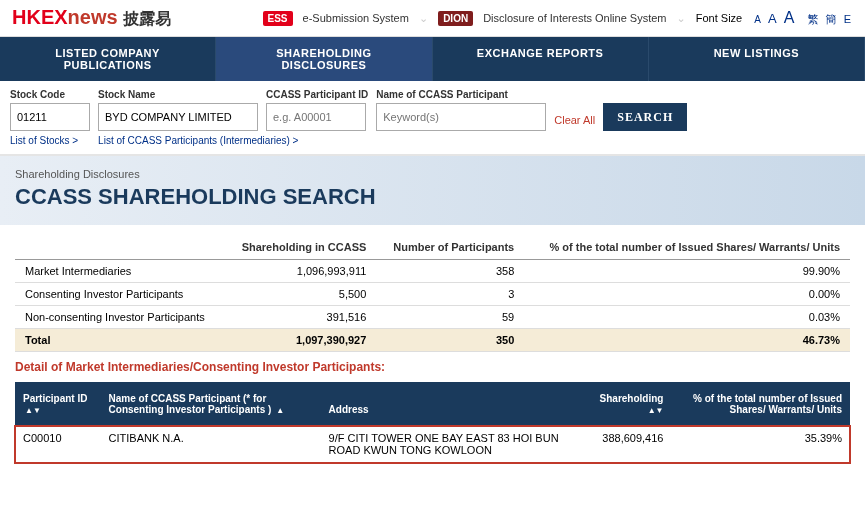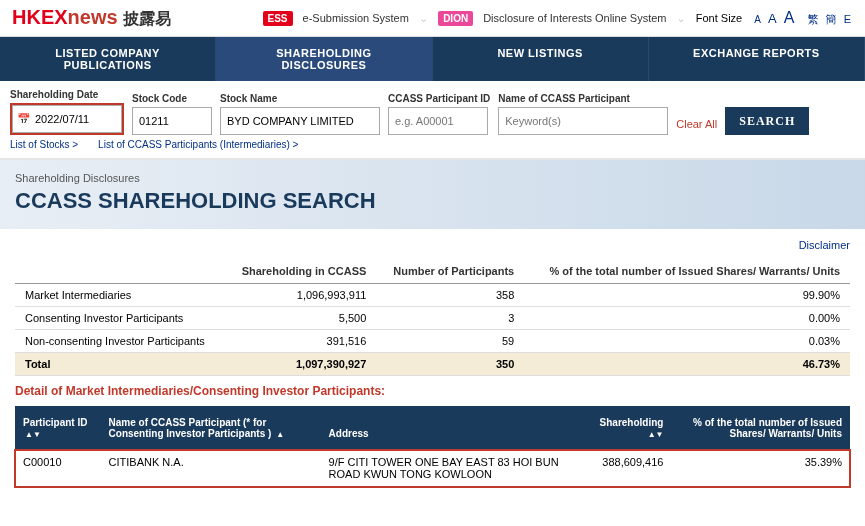--- a/index.html
+++ b/index.html
@@ -7,21 +7,21 @@
 
     
     .top-bar {
       display: flex; align-items: center; justify-content: space-between;
       padding: 6px 12px; background: #fff; border-bottom: 1px solid #ddd;
     }
     .logo { font-size: 20px; font-weight: bold; color: #003087; }
     .logo span { color: #e2001a; }
     .top-bar-right { display: flex; align-items: center; gap: 10px; font-size: 11px; }
     .badge-ess { background: #e2001a; color: #fff; padding: 2px 5px; font-size: 10px; font-weight: bold; border-radius: 2px; }
-    .badge-dion { background: #ec4899; color: #fff; padding: 2px 5px; font-size: 10px; font-weight: bold; border-radius: 2px; }
+    .badge-dion { background: #7f1d1d; color: #fff; padding: 2px 5px; font-size: 10px; font-weight: bold; border-radius: 2px; }
     .top-link { color: #333; text-decoration: none; font-size: 11px; }
     .font-size-ctrl { color: #333; font-size: 11px; }
     .font-size-ctrl a { margin: 0 2px; color: #003087; text-decoration: none; }
 
     
     .nav-bar {
       background: #1a3a5c; display: flex;
     }
     .nav-item {
       color: #fff; font-size: 11px; font-weight: bold; padding: 10px 18px;
@@ -137,33 +137,26 @@
       <a href="#">繁</a>
       <a href="#">簡</a>
       <a href="#">E</a>
     </span>
   </div>
 </div>
 
 <nav class="nav-bar">
   <div class="nav-item">LISTED COMPANY PUBLICATIONS</div>
   <div class="nav-item" style="background:#2a4a7c;">SHAREHOLDING DISCLOSURES</div>
+  <div class="nav-item">EXCHANGE REPORTS</div>
   <div class="nav-item">NEW LISTINGS</div>
-  <div class="nav-item">EXCHANGE REPORTS</div>
 </nav>
 
 <div class="search-bar">
   <div class="search-row">
-    <div class="search-field">
-      <label>Shareholding Date</label>
-      <div class="date-wrapper shareholding-date-field">
-        <span class="date-icon">📅</span>
-        <input type="text" class="date-input" value="2022/07/11" style="">
-      </div>
-    </div>
     <div class="search-field">
       <label>Stock Code</label>
       <input type="text" class="stock-code-input" value="01211" style="">
     </div>
     <div class="search-field">
       <label>Stock Name</label>
       <input type="text" class="stock-name-input" value="BYD COMPANY LIMITED" style="">
     </div>
     <div class="search-field">
       <label>CCASS Participant ID</label>
@@ -182,21 +175,20 @@
   </div>
 </div>
 
 <div class="page-header">
   <div class="breadcrumb">Shareholding Disclosures</div>
   <div class="page-title">CCASS SHAREHOLDING SEARCH</div>
 </div>
 
 <div class="main-content">
 
-  <div class="disclaimer">Disclaimer</div>
 
   <table class="summary-table">
     <thead>
       <tr>
         <th></th>
         <th>Shareholding in CCASS</th>
         <th>Number of Participants</th>
         <th>% of the total number of Issued Shares/ Warrants/ Units</th>
       </tr>
     </thead>

